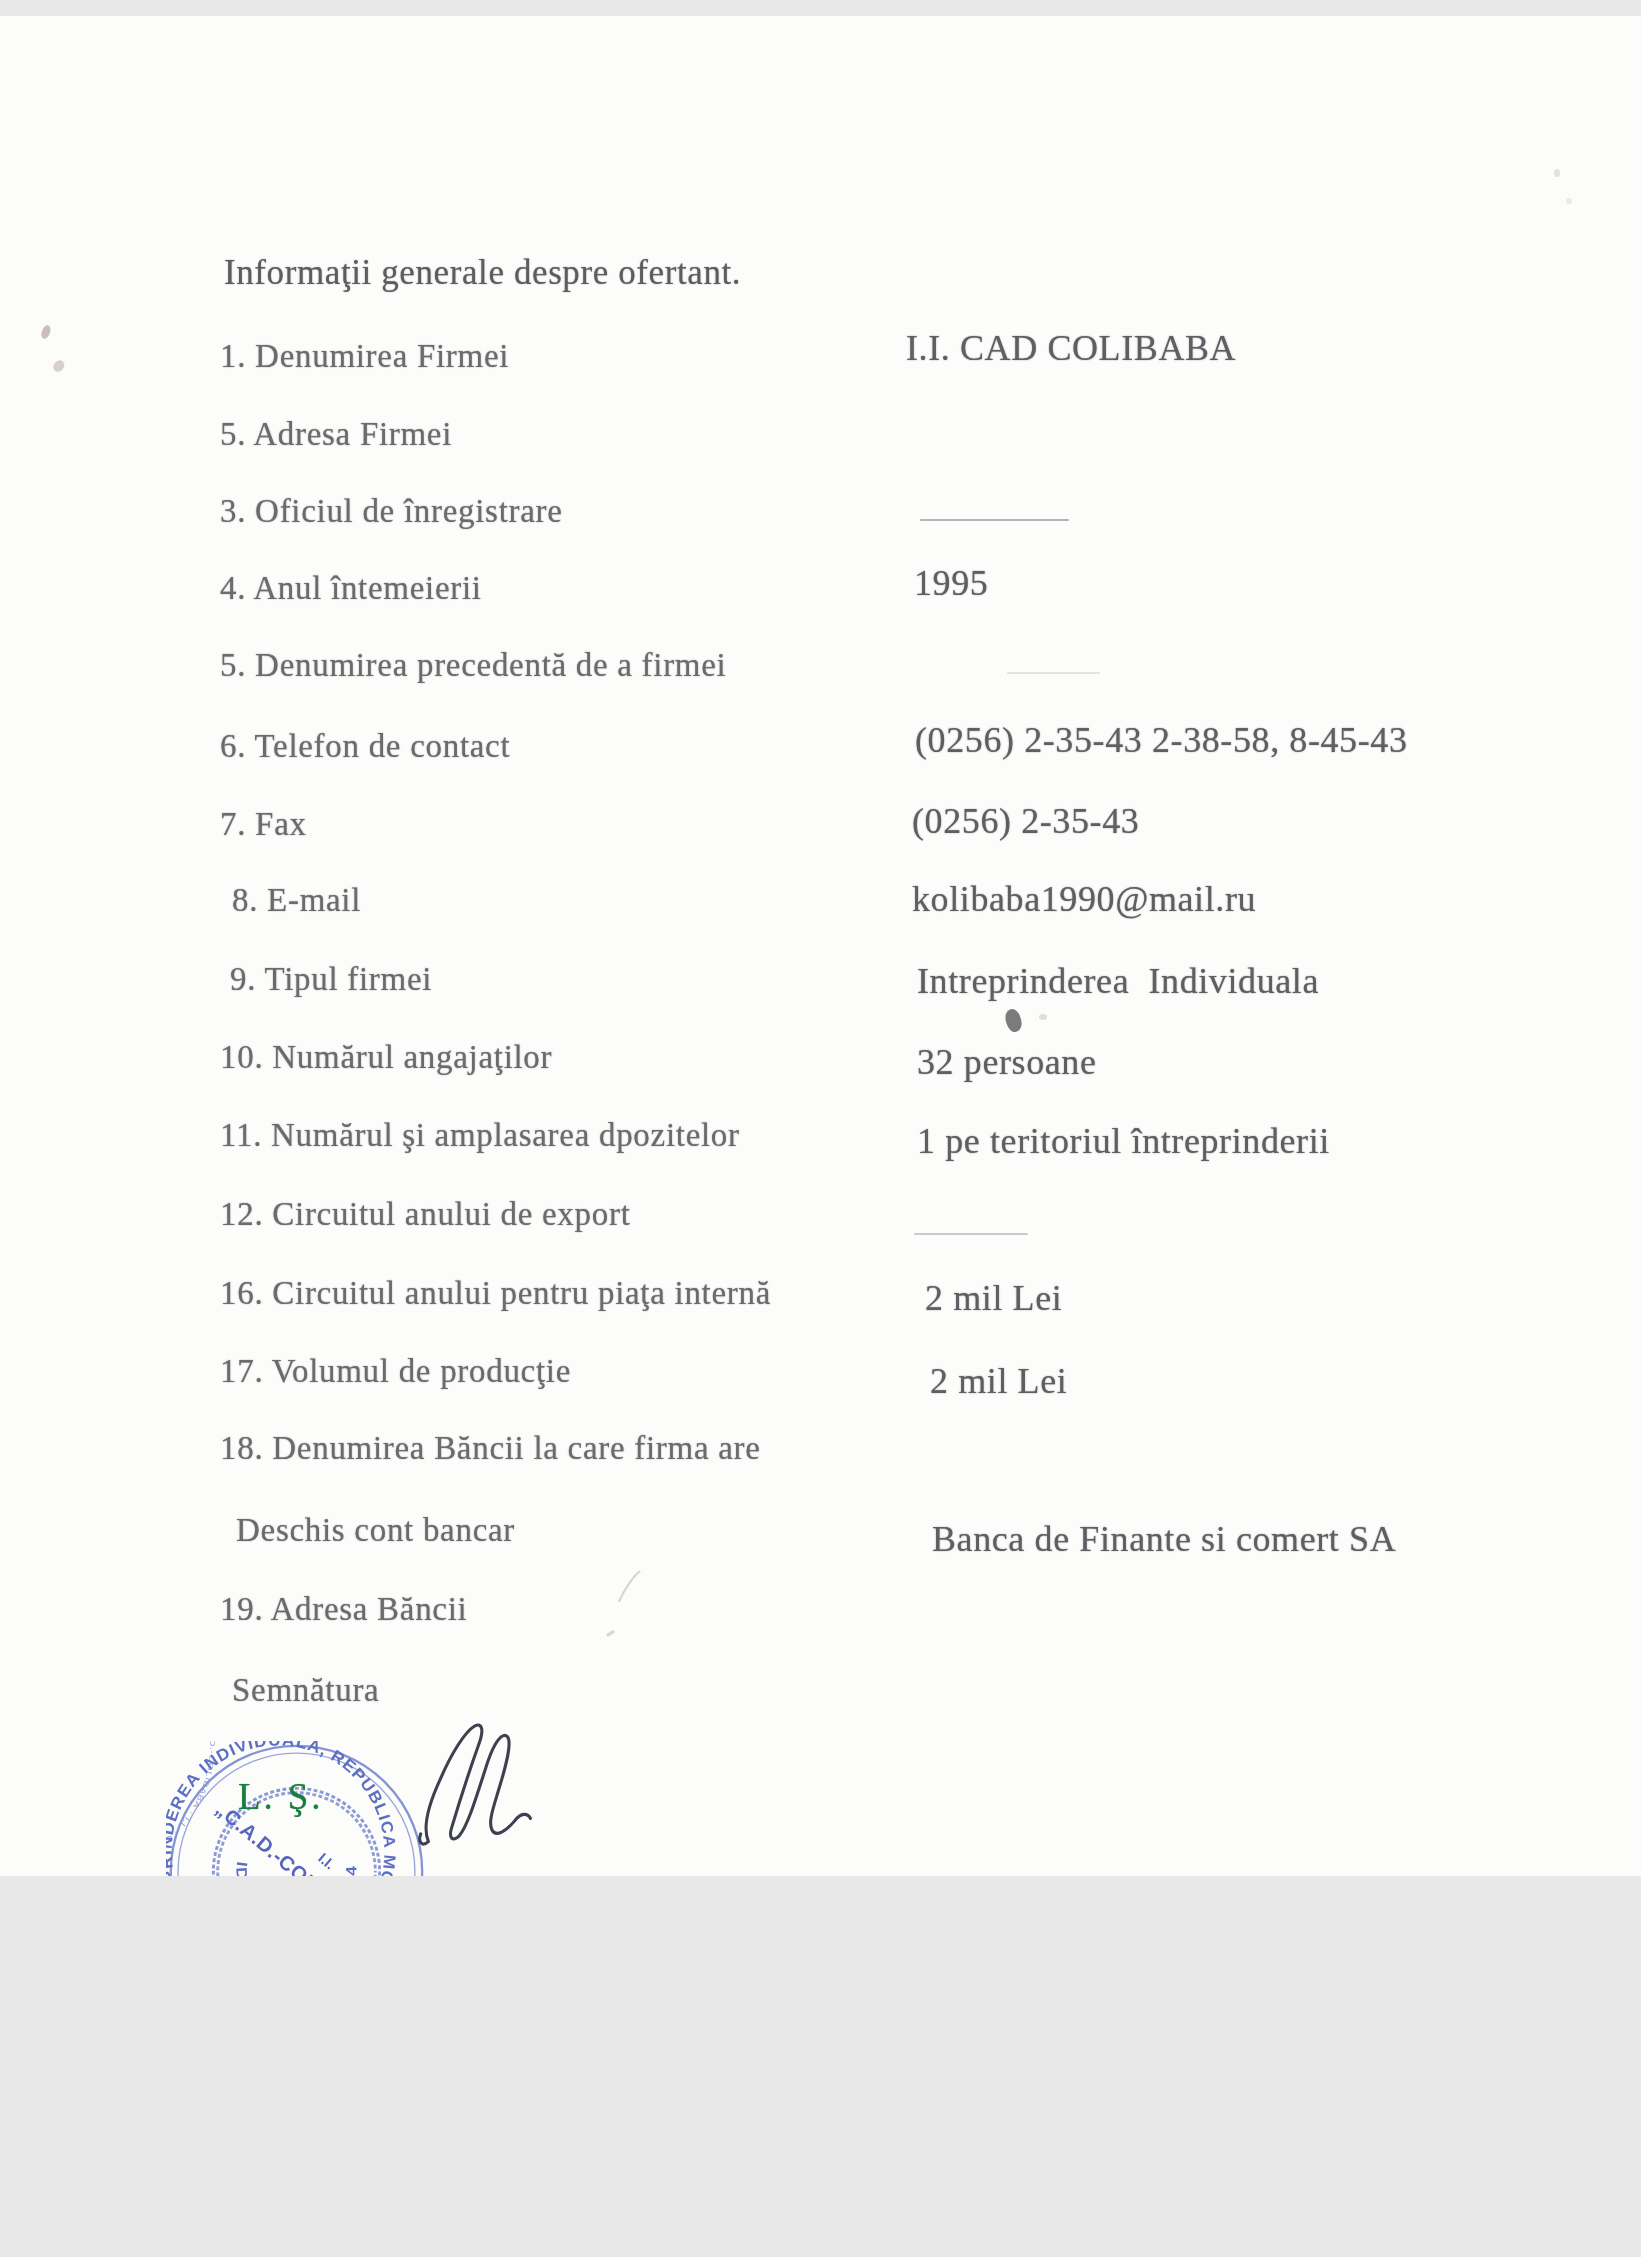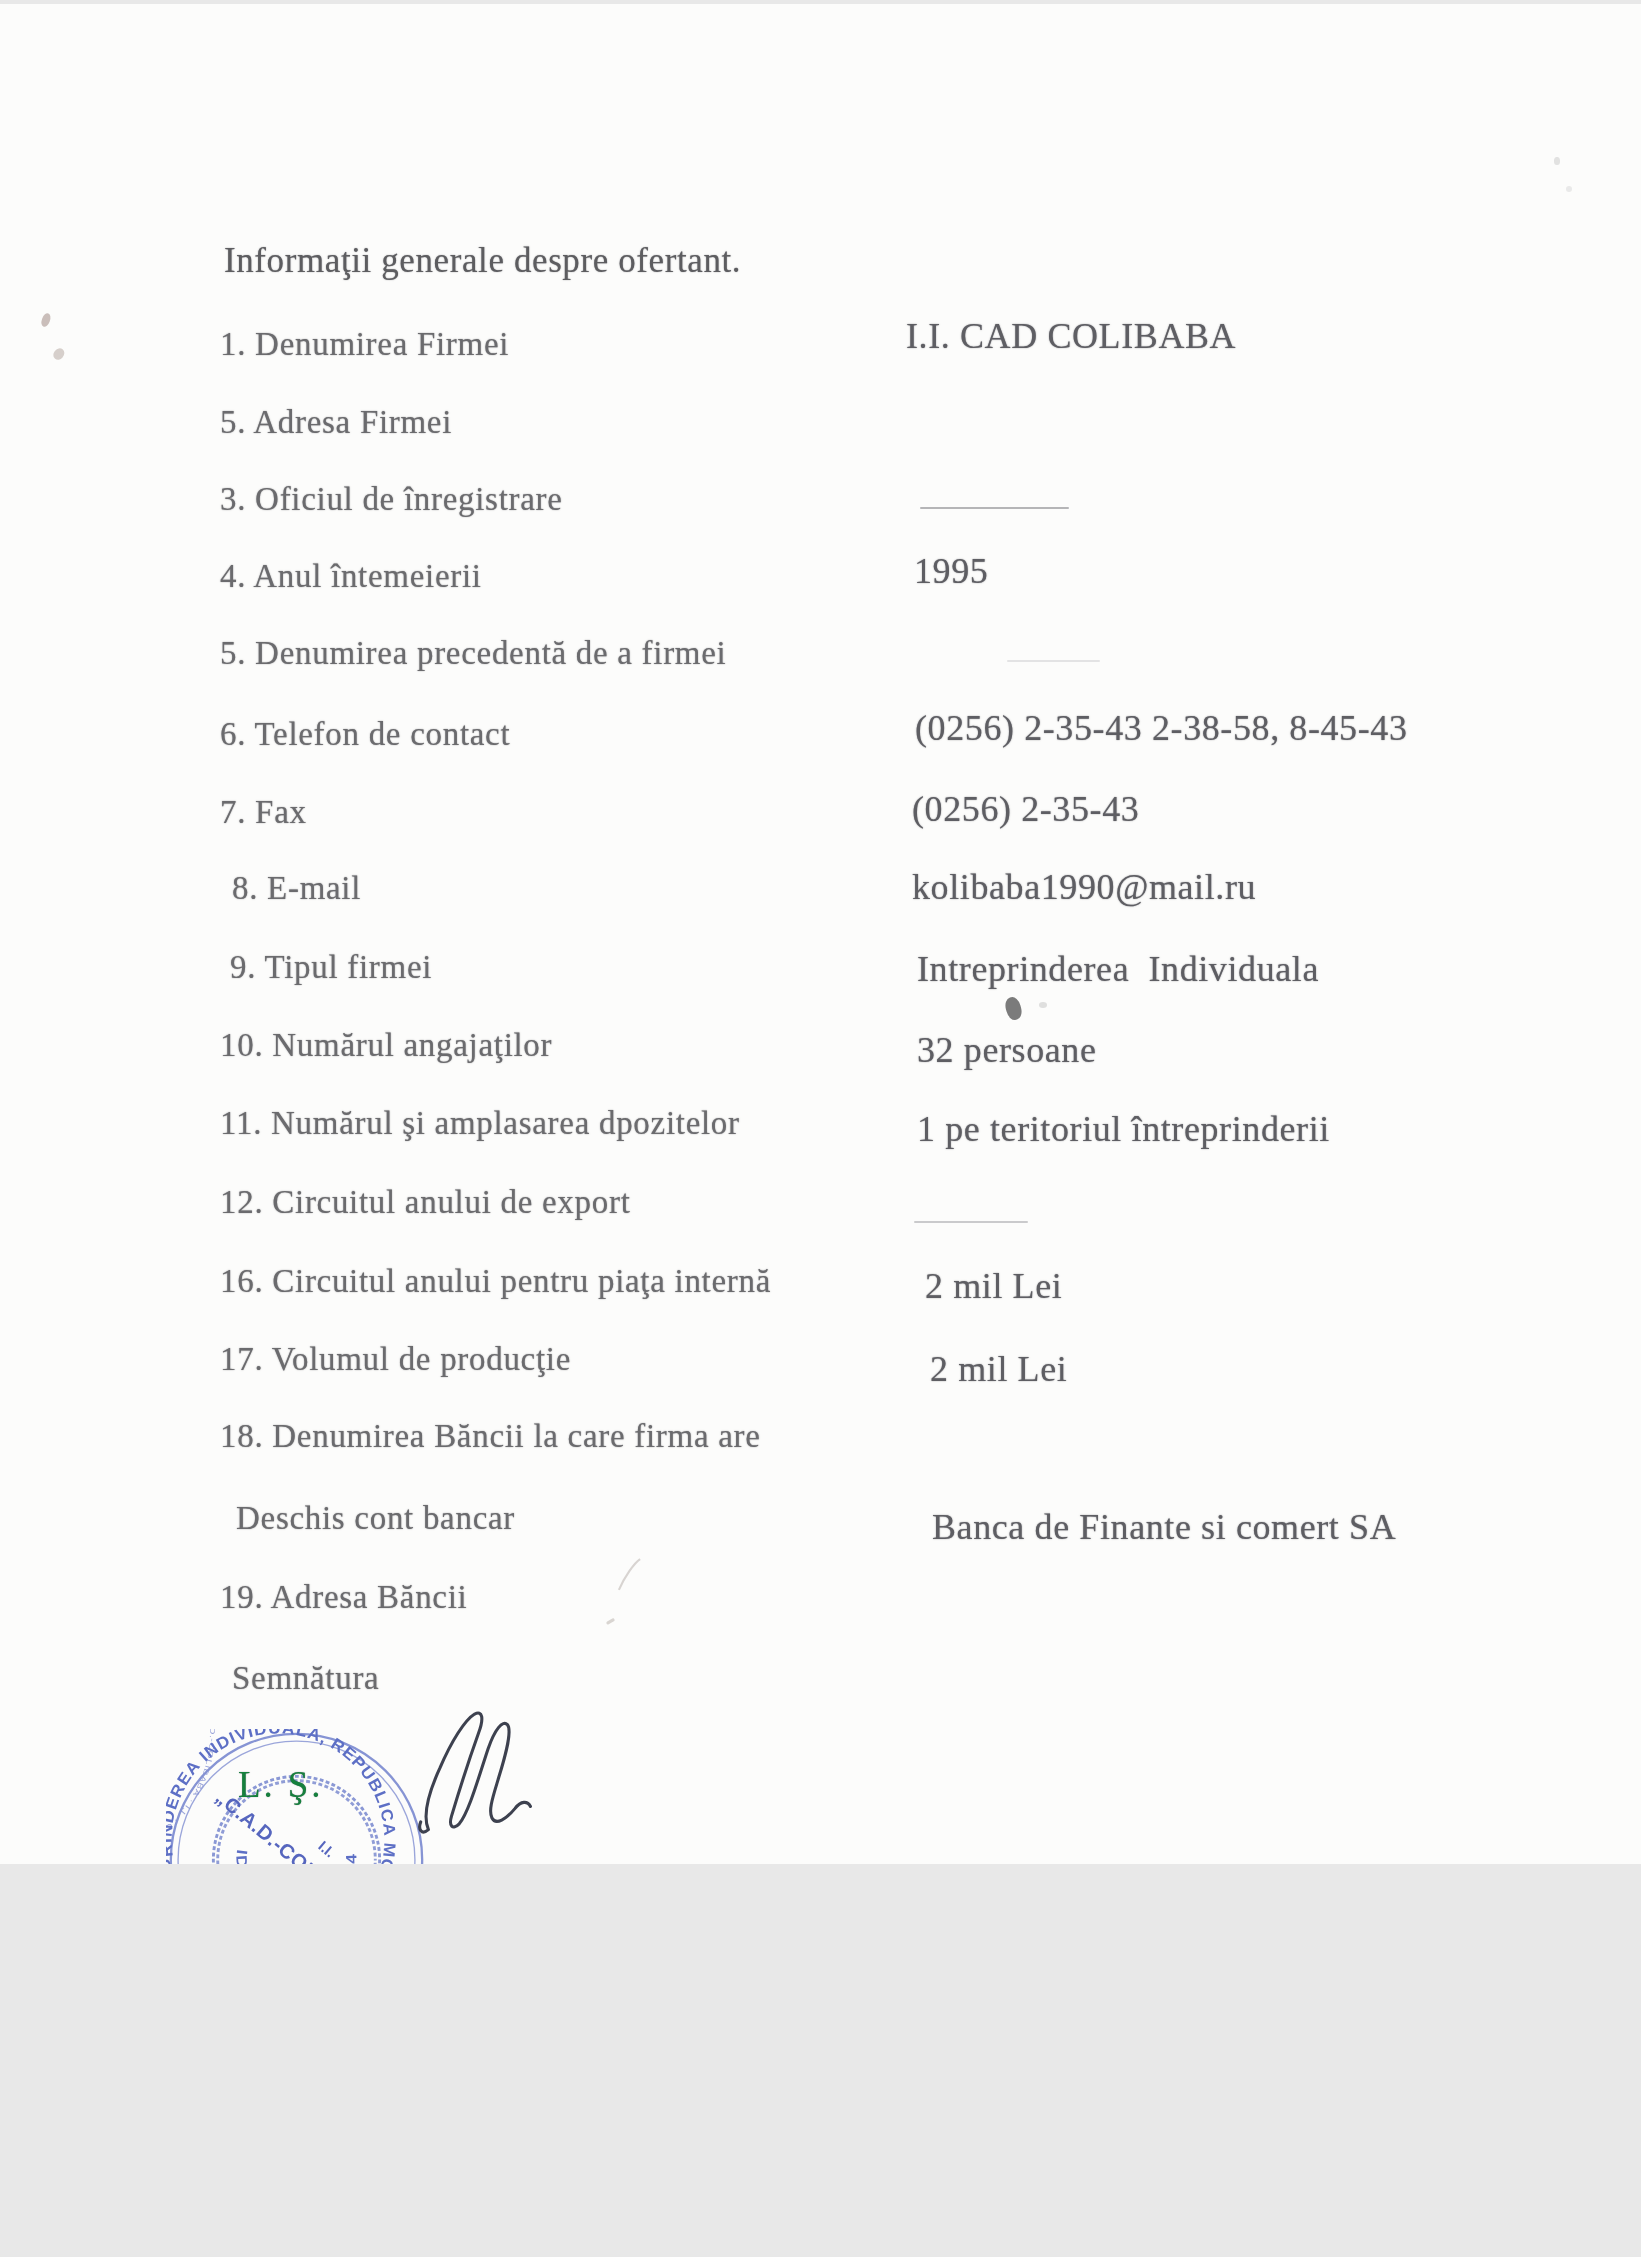--- a/index.html
+++ b/index.html
@@ -1,17 +1,17 @@
 <!DOCTYPE html>
 <html><head>
 <meta charset="utf-8">
 <style>
   html,body{margin:0;padding:0;background:#e8e8e8;}
   .page{
-    position:relative;width:1641px;height:1860px;margin:4px auto;
+    position:relative;width:1641px;height:1860px;margin:16px auto;
     background:#fcfcfb;overflow:hidden;
     font-family:"Liberation Serif","DejaVu Serif",serif;
   }
   .title{
     position:absolute;font-size:35px;color:#5d5d60;letter-spacing:0.6px;
     text-shadow:0 0 1.3px rgba(100,100,104,.75);white-space:pre;
   }
   .lab{
     position:absolute;font-size:33px;color:#6b6b6e;letter-spacing:0.7px;
     text-shadow:0 0 1.4px rgba(112,112,116,.8);white-space:pre;

